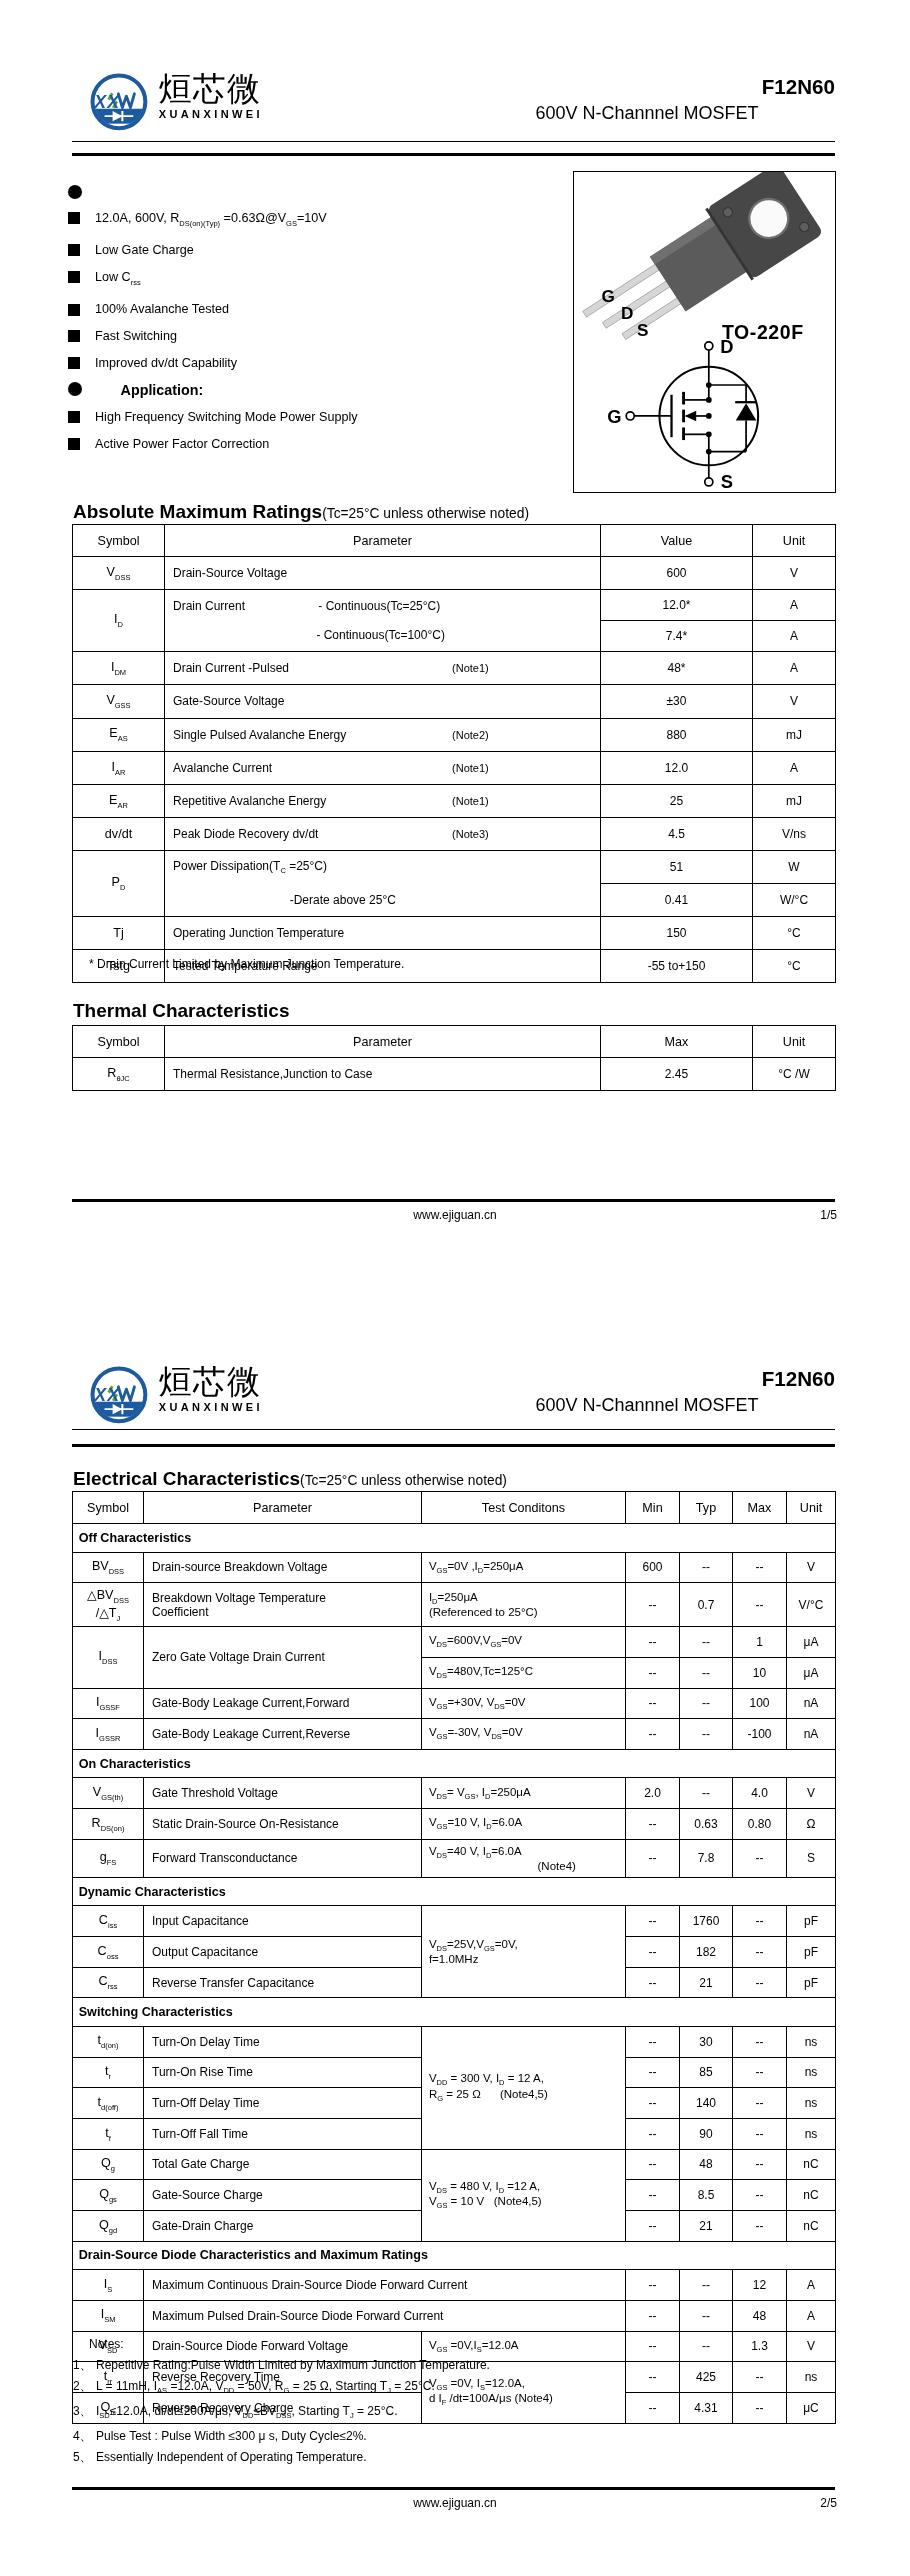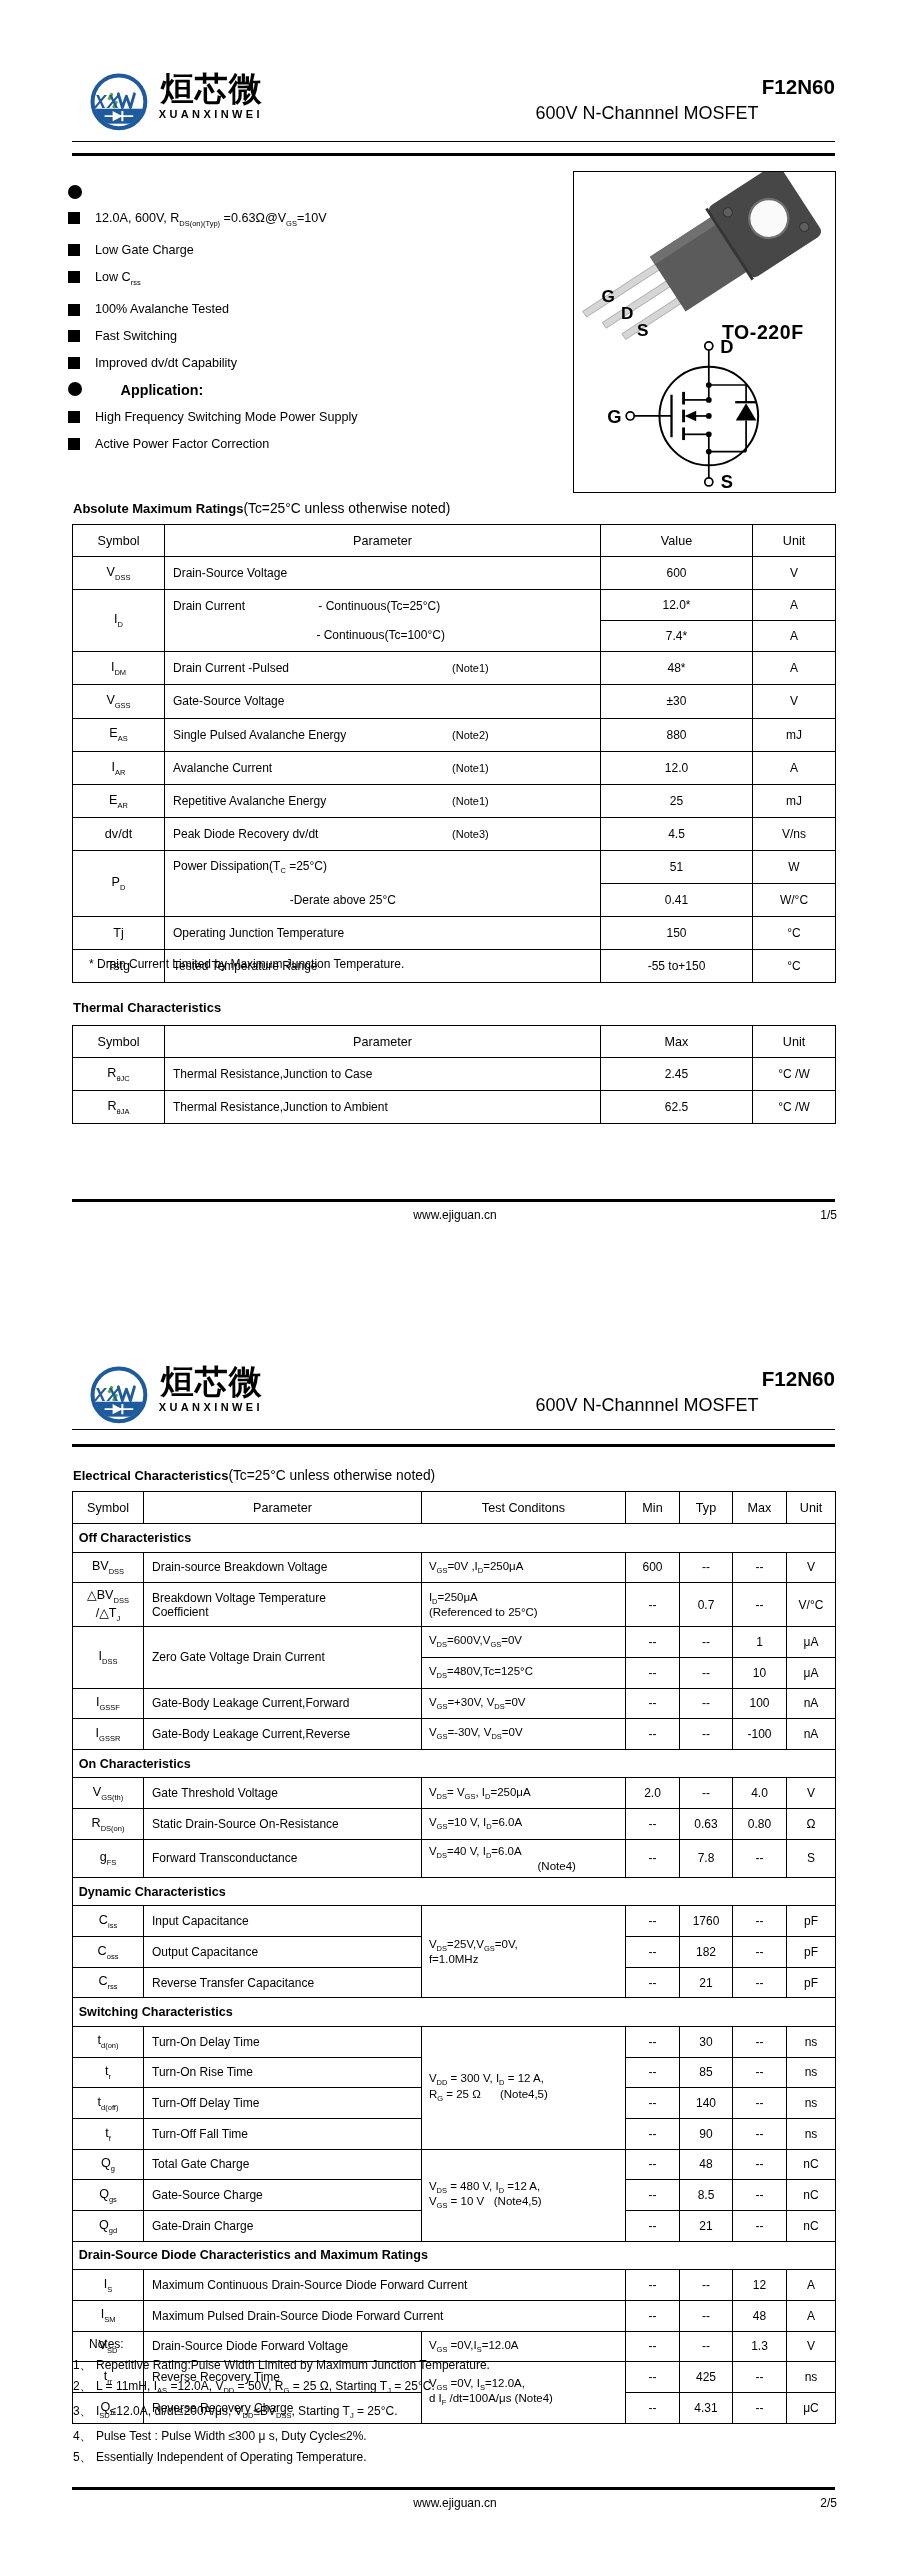--- a/index.html
+++ b/index.html
@@ -1,38 +1,38 @@
 <!DOCTYPE html>
 <html style="font-size:9.2px"><head>
 <meta charset="utf-8">
 <style>
   html,body{margin:0;padding:0;background:#fff;}
   body{width:910px;font-family:"Liberation Sans","DejaVu Sans",sans-serif;color:#000;}
   .page{position:relative;width:910px;height:1288px;background:#fff;overflow:hidden;}
   
   .hdr-logo{position:absolute;left:86px;top:72px;display:flex;align-items:flex-start;}
   .logo-txt{margin-left:5.7px;}
-  .logo-cn{font-size:33px;font-weight:700;line-height:1.05;letter-spacing:1.1px;text-align:right;}
+  .logo-cn{font-size:33px;font-weight:400;line-height:1.05;letter-spacing:1.1px;}
   .logo-en{font-size:11px;font-weight:700;letter-spacing:3.4px;margin-top:1.7px;}
   .hdr-title{position:absolute;left:459px;width:376px;top:76px;text-align:right;}
   .pn{font-size:20.6px;font-weight:700;line-height:1.1;}
   .sub{font-size:18px;margin-top:4.6px;text-align:center;}
   .rule-thin{position:absolute;left:72px;width:763px;height:1.1px;background:#000;top:141px;}
   .rule-thick{position:absolute;left:72px;width:763px;height:2.9px;background:#000;top:153px;}
   
   .features{position:absolute;left:68px;top:185px;width:493px;}
   .feat{display:flex;align-items:flex-start;margin-bottom:10.3px;font-size:12.6px;line-height:16.6px;}
   .feat-bold{font-weight:700;font-size:14.3px;gap:36px;}
   .b-sq{width:12px;height:12px;background:#000;flex:none;margin-top:2.3px;margin-right:15px;}
   .b-dot{width:14.3px;height:14.3px;background:#000;border-radius:50%;flex:none;margin-right:2.3px;}
   
   .pkgbox{position:absolute;left:573px;top:171px;width:261px;height:320px;border:1.7px solid #000;}
   
   .sec-title{position:absolute;left:73px;font-size:13.8px;}
-  .sec-title b{font-size:13px;}
+  .sec-title b{font-size:19px;}
   
   table{border-collapse:collapse;table-layout:fixed;position:absolute;background:#fff;}
   td,th{border:1.1px solid #000;font-size:12px;text-align:center;padding:0;position:relative;overflow:hidden;}
   th{font-weight:400;font-size:12.6px;height:31px;}
   td{height:30px;}
   .t-elec td{height:27.5px;}
   .c-sym{font-size:12.6px;}
   .c-param{text-align:left;padding:1.1px 4.6px 1.1px 8px;}
   .c-cond{text-align:left;padding:1.1px 3.4px 1.1px 6.9px;font-size:11.5px;}
   .c-section{text-align:left;font-weight:700;font-size:12.6px;padding-left:5.7px;height:26px;}
@@ -302,26 +302,20 @@
           <th>Unit</th>
         </tr>
       </thead>
     <tbody>
         <tr style="height: 32px;">
           <td class="c-sym">R<sub>θJC</sub></td>
           <td class="c-param">Thermal Resistance,Junction to Case</td>
           <td class="c-num">2.45</td>
           <td class="c-num">°C /W</td>
         </tr>
-        <tr style="height: 32px;">
-          <td class="c-sym">R<sub>θJA</sub></td>
-          <td class="c-param">Thermal Resistance,Junction to Ambient</td>
-          <td class="c-num">62.5</td>
-          <td class="c-num">°C /W</td>
-        </tr>
       </tbody>
   </table>
 
   <div class="f-line"></div>
   <div class="f-url">www.ejiguan.cn</div>
   <div class="f-page">1/5</div>
 </div>
 
 <div class="page">
 

